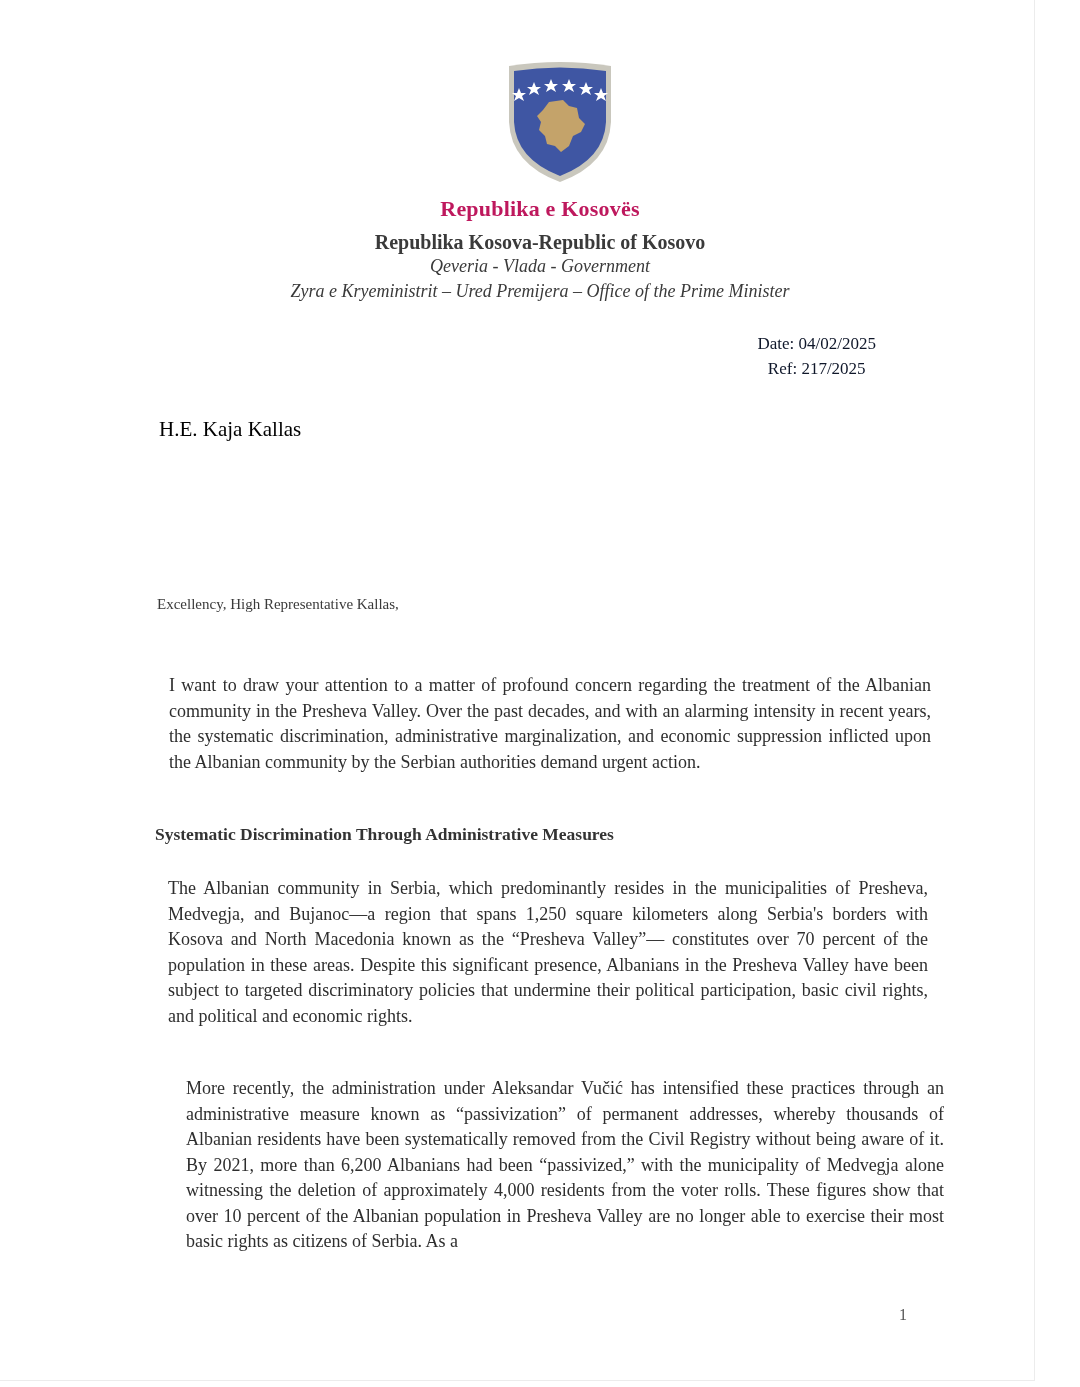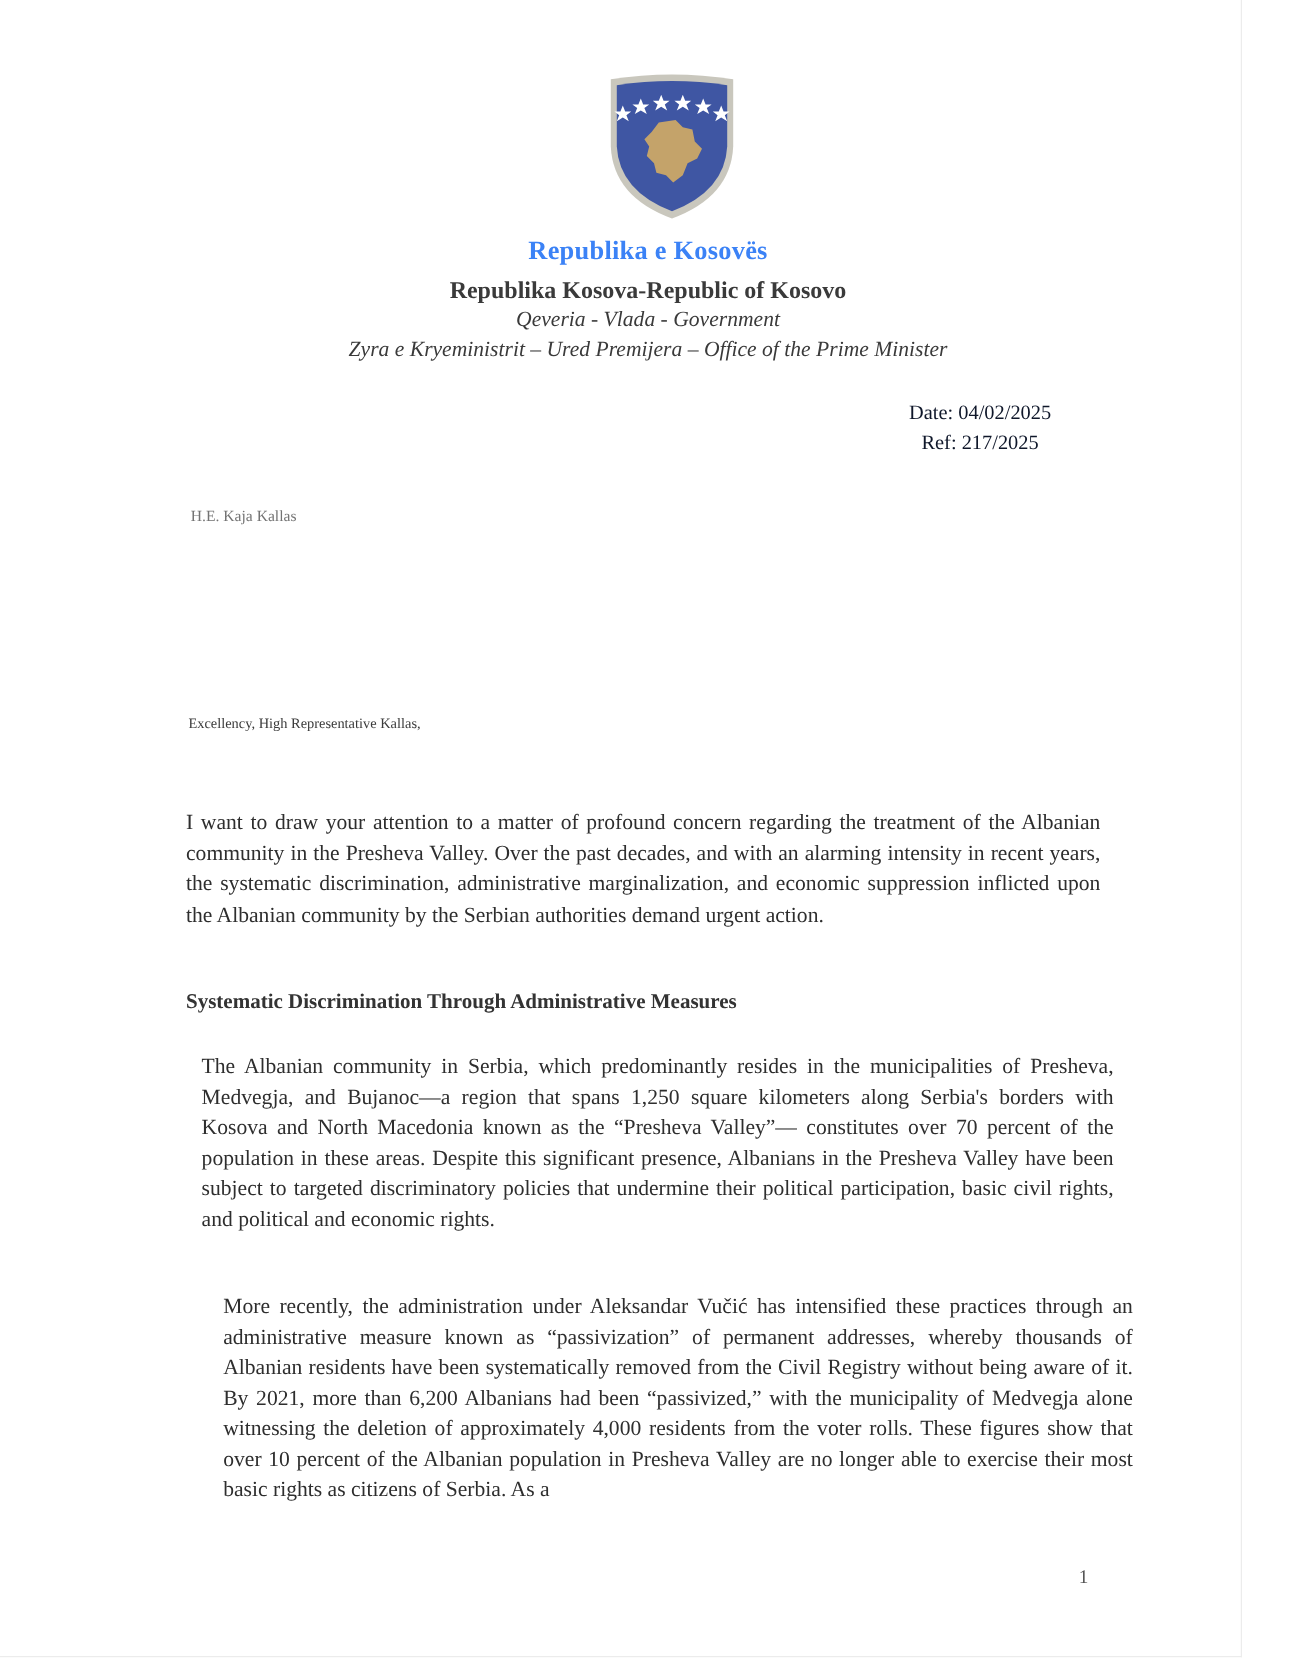--- a/index.html
+++ b/index.html
@@ -14,45 +14,45 @@
       position: absolute; left: 0; top: 0;
       width: 1034px; height: 1380px;
       background: #ffffff;
       border-right: 1px solid #ececec;
       border-bottom: 1px solid #ececec;
     }
     .emblem {
       position: absolute; left: 503px; top: 60px; width: 114px; height: 126px;
     }
     .header { position: absolute; left: 0; width: 1080px; text-align: center; }
-    .h1 { top: 196px; font-size: 22px; font-weight: bold; color: #3b82f6; letter-spacing: 0.2px; }
+    .h1 { top: 196px; font-size: 22px; font-weight: bold; color: #be185d; letter-spacing: 0.2px; }
     .h2 { top: 231px; font-size: 18px; font-weight: bold; color: #3a3a3a; }
     .h3 { top: 256px; font-size: 16px; font-style: italic; color: #3a3a3a; }
     .h4 { top: 281px; font-size: 16px; font-style: italic; color: #3a3a3a; }
     .h1, .h2, .h3, .h4 { font-family: "Liberation Serif", "DejaVu Serif", serif; }
     .h2 { font-size: 20px; }
     .h3, .h4 { font-size: 18px; }
     .meta {
       position: absolute; right: 158px; top: 331px; text-align: center;
       font-family: "Liberation Serif", serif; font-size: 17px; line-height: 25px; color: #0f172a;
     }
     .addressee {
       position: absolute; left: 159px; top: 417px; width: 740px;
-      font-family: "Liberation Serif", serif; font-size: 13px; line-height: 25px; color: #737373;
+      font-family: "Liberation Serif", serif; font-size: 21px; line-height: 25px; color: #000000;
     }
     .salutation {
       position: absolute; left: 157px; top: 596px;
-      font-family: "Liberation Serif", serif; font-size: 12px; color: #3a3a3a;
+      font-family: "Liberation Serif", serif; font-size: 15px; color: #3a3a3a;
     }
     .para {
       position: absolute; left: 155px; width: 762px;
       font-family: "Liberation Serif", serif; font-size: 18px; line-height: 25.5px;
       color: #2e2e2e; text-align: justify; margin: 0;
     }
-    .p1 { top: 673px; }
+    .p1 { top: 673px; margin-left: 14px; }
     .subhead {
       position: absolute; left: 155px; top: 824px;
       font-family: "Liberation Serif", serif; font-size: 17.5px; font-weight: bold; color: #333;
     }
     .p2 { top: 876px; width: 760px; margin-left: 13px; }
     .p3 { top: 1076px; width: 758px; margin-left: 31px; }
     .page-number {
       position: absolute; left: 899px; top: 1306px;
       font-family: "Liberation Serif", serif; font-size: 16px; color: #555;
     }

